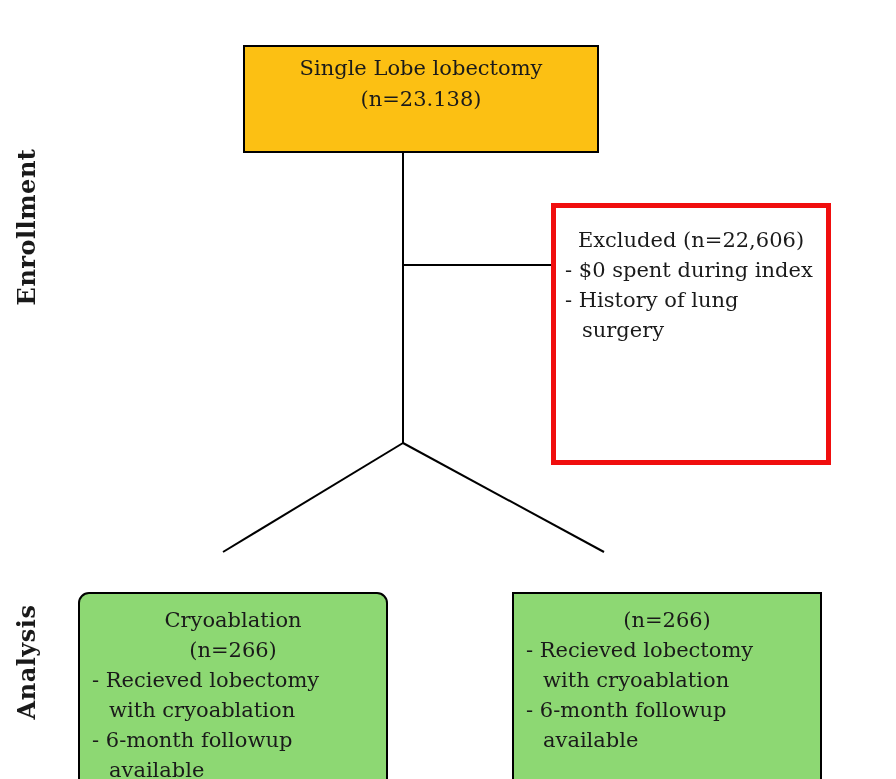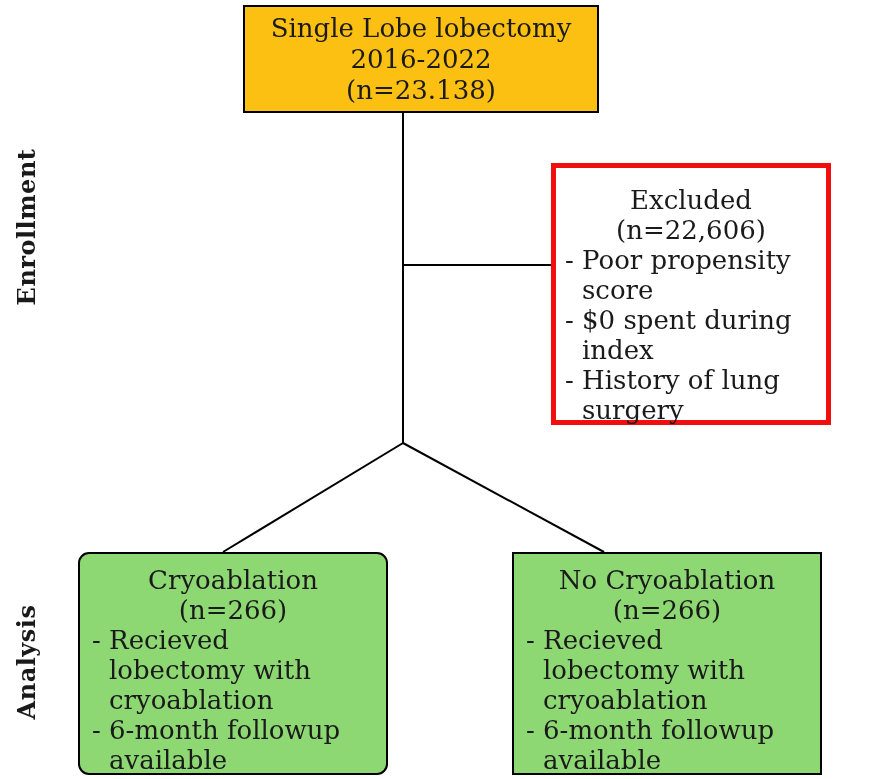--- a/index.html
+++ b/index.html
@@ -27,22 +27,23 @@
     left: 0; top: 0;
     width: 896px; height: 779px;
   }
   .connectors line {
     stroke: var(--line-color);
     stroke-width: 2;
   }
   .box {
     position: absolute;
     border: 2px solid #000000;
-    font-size: 26px;
+    font-size: 21px;
     line-height: 30px;
+    margin-top: 40px;
   }
   .top-box {
     left: 243px; top: 5px;
     width: 356px; height: 108px;
     background: var(--top-fill);
     text-align: center;
     padding-top: 6px;
     line-height: 31px;
   }
   .excluded-box {
@@ -98,38 +99,35 @@
     <line x1="403" y1="443" x2="223" y2="552"></line>
     <line x1="403" y1="443" x2="604" y2="552"></line>
   </svg>
 
   <div class="stage-label enrollment">Enrollment</div>
 
   <div class="stage-label analysis">Analysis</div>
 
   <div class="box top-box">
     <div>Single Lobe lobectomy</div>
-    <div>2016-2022</div>
     <div>(n=23.138)</div>
   </div>
 
   <div class="box excluded-box">
     <div class="excluded-title">Excluded (n=22,606)</div>
-    <div class="ex-item">- Poor propensity score</div>
     <div class="ex-item">- $0 spent during index</div>
     <div class="ex-item">- History of lung surgery</div>
   </div>
 
   <div class="box arm-box left">
     <div class="arm-title">Cryoablation</div>
     <div class="arm-n">(n=266)</div>
     <div class="arm-item">- Recieved lobectomy with cryoablation</div>
     <div class="arm-item">- 6-month followup available</div>
   </div>
 
   <div class="box arm-box right">
-    <div class="arm-title">No Cryoablation</div>
     <div class="arm-n">(n=266)</div>
     <div class="arm-item">- Recieved lobectomy with cryoablation</div>
     <div class="arm-item">- 6-month followup available</div>
   </div>
 
 </div>
 
 </body></html>

